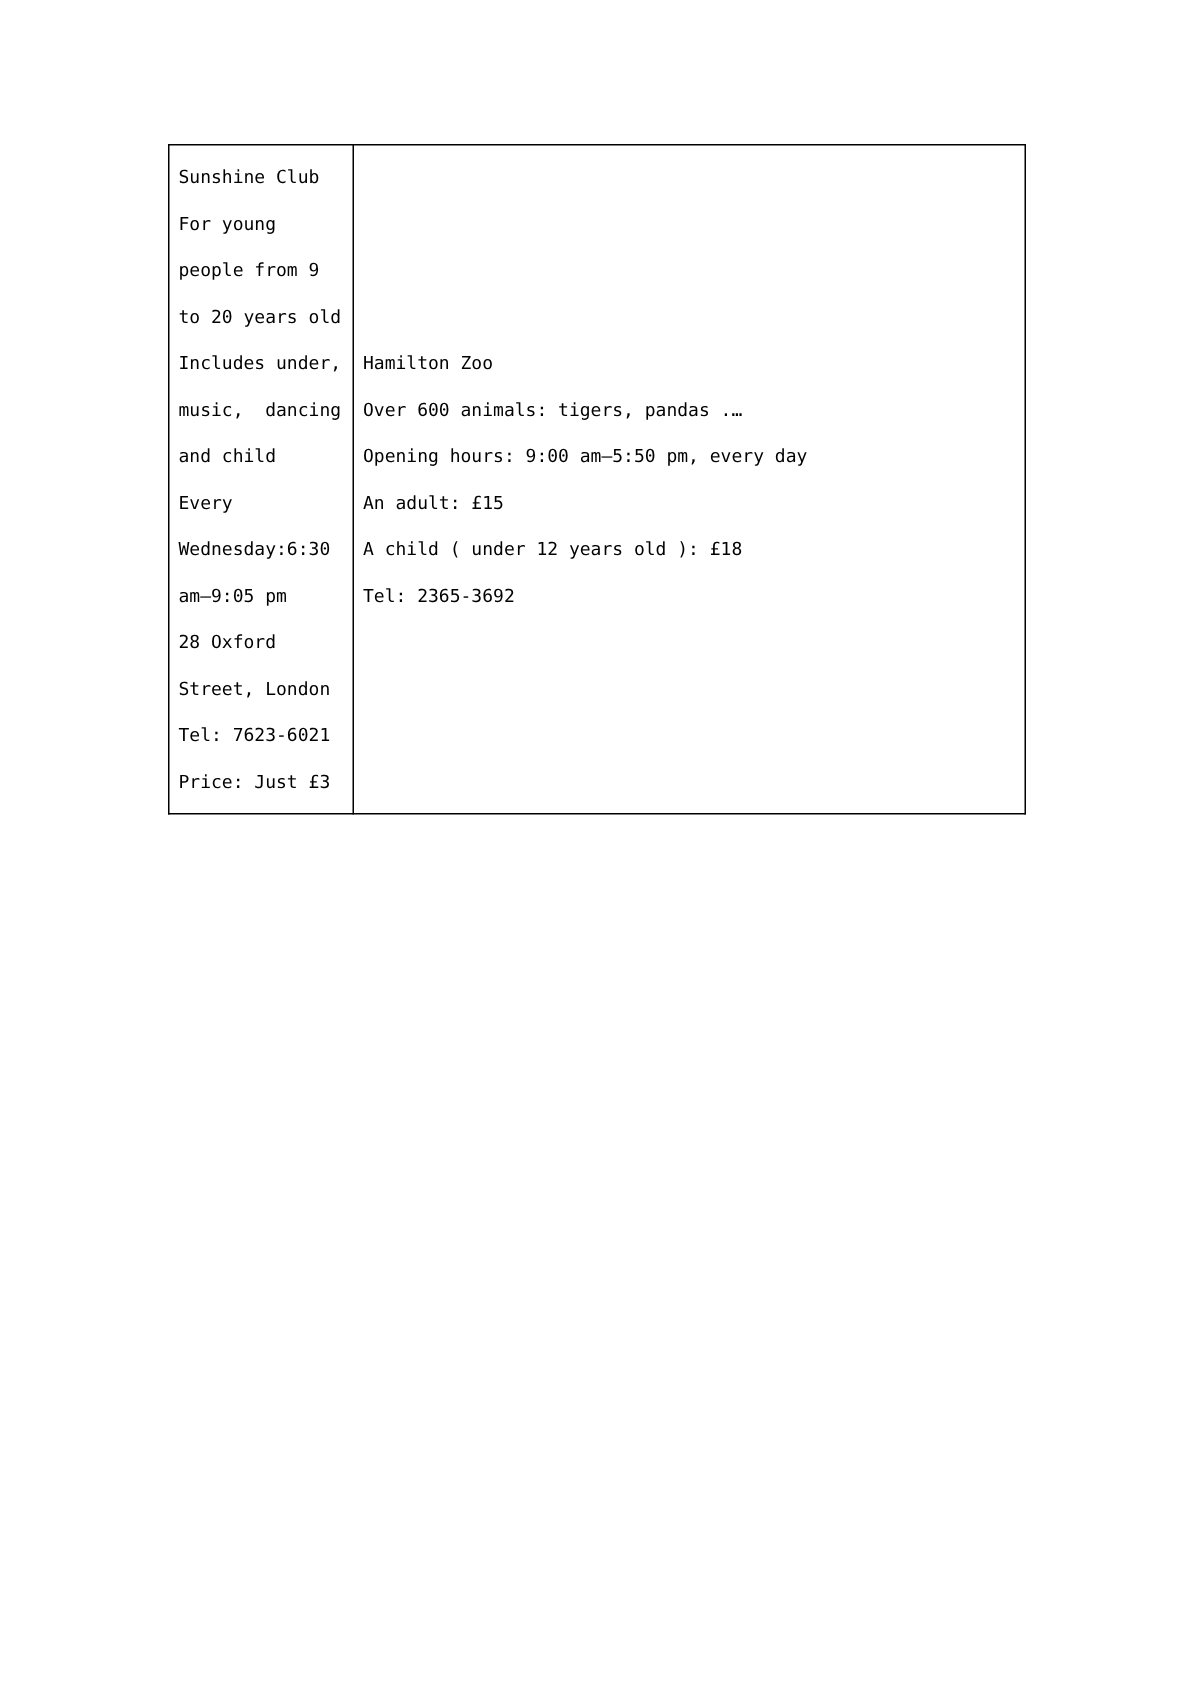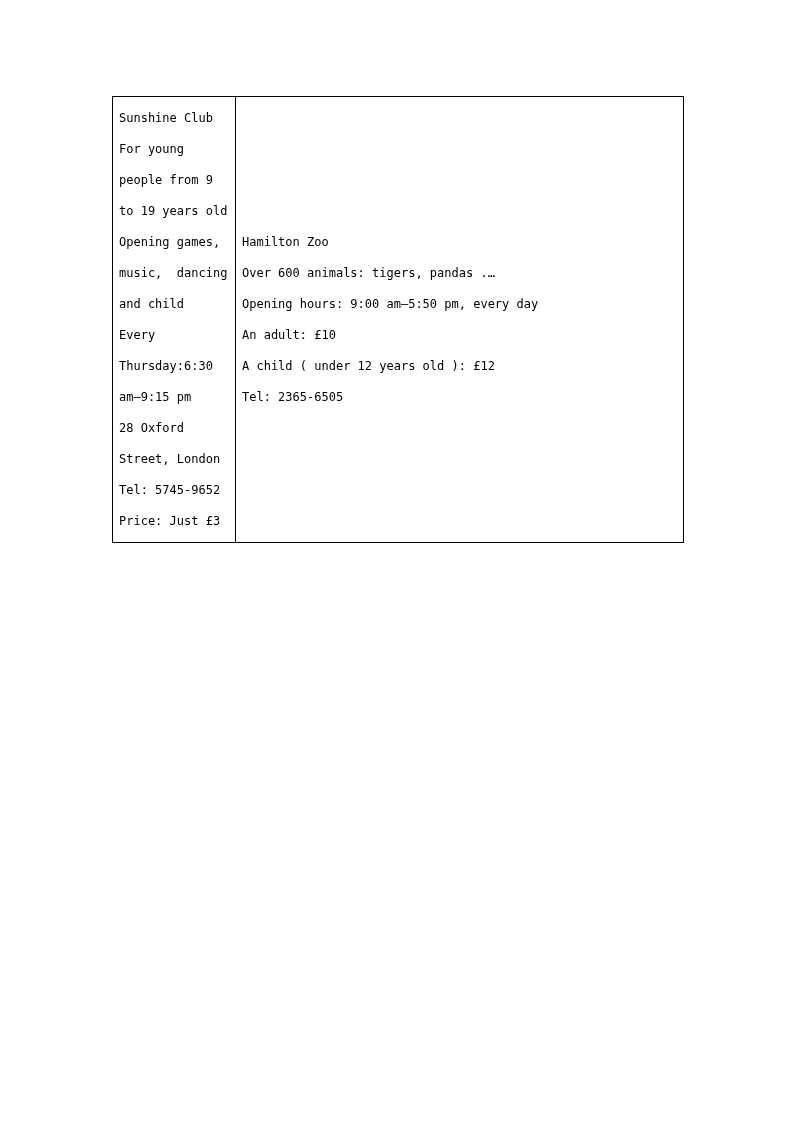--- a/index.html
+++ b/index.html
@@ -50,36 +50,36 @@
 <body>
 
 <div class="page">
   <table class="info-table">
     <tbody>
       <tr>
         <td class="cell cell-left">
             <div class="line">Sunshine Club</div>
             <div class="line">For young</div>
             <div class="line">people from 9</div>
-            <div class="line">to 19 years old</div>
-            <div class="line">Opening games,</div>
+            <div class="line">to 20 years old</div>
+            <div class="line">Includes under,</div>
             <div class="line">music,  dancing</div>
             <div class="line">and child</div>
             <div class="line">Every</div>
-            <div class="line">Thursday:6:30</div>
-            <div class="line">am—9:15 pm</div>
+            <div class="line">Wednesday:6:30</div>
+            <div class="line">am—9:05 pm</div>
             <div class="line">28 Oxford</div>
             <div class="line">Street, London</div>
-            <div class="line">Tel: 5745-9652</div>
+            <div class="line">Tel: 7623-6021</div>
             <div class="line">Price: Just £3</div>
           </td>
         <td class="cell cell-right">
             <div class="line">Hamilton Zoo</div>
             <div class="line">Over 600 animals: tigers, pandas .…</div>
             <div class="line">Opening hours: 9:00 am—5:50 pm, every day</div>
-            <div class="line">An adult: £10</div>
-            <div class="line">A child ( under 12 years old ): £12</div>
-            <div class="line">Tel: 2365-6505</div>
+            <div class="line">An adult: £15</div>
+            <div class="line">A child ( under 12 years old ): £18</div>
+            <div class="line">Tel: 2365-3692</div>
           </td>
       </tr>
     </tbody>
   </table>
 </div>
 
 </body></html>

